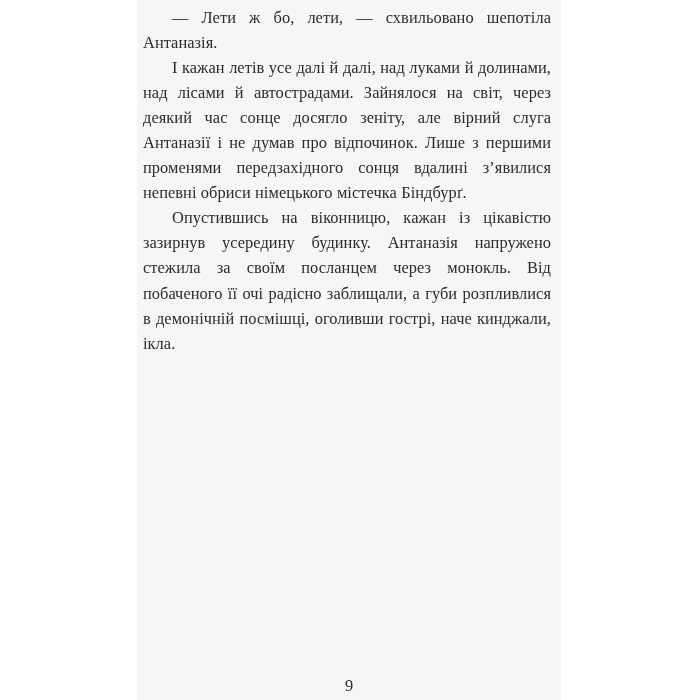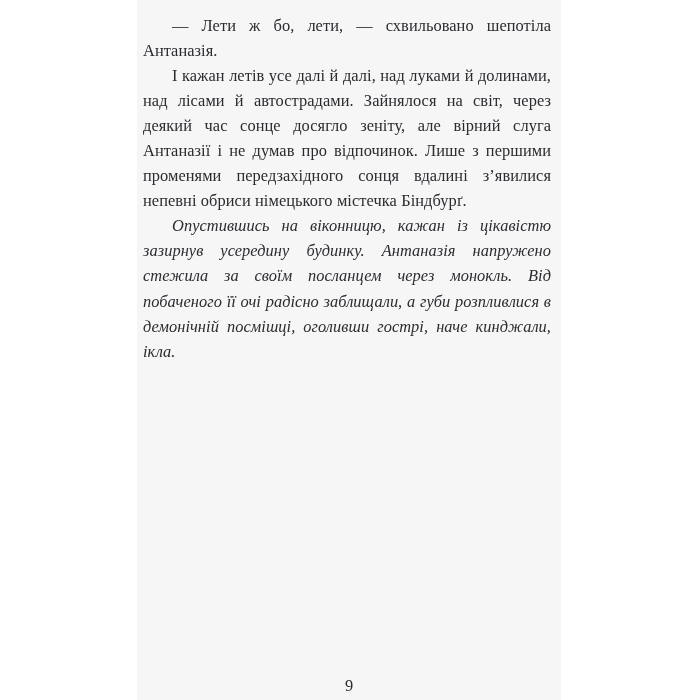--- a/index.html
+++ b/index.html
@@ -20,41 +20,40 @@
     top: 0;
     width: 424px;
     height: 700px;
     background: #f6f6f7;
     box-sizing: border-box;
   }
 
   #page-body {
     position: absolute;
     left: 6px;
-    top: 13px;
+    top: 5px;
     width: 408px;
   }
 
   .para {
     margin: 0;
     padding: 0;
     text-indent: 29px;
     text-align: justify;
     font-size: 16.4px;
     line-height: 25.05px;
     color: #2b2b30;
     letter-spacing: 0.05px;
     word-spacing: 0.2px;
     -webkit-font-smoothing: antialiased;
   }
 
   
   .para:last-of-type {
     text-align: justify;
-    font-style: italic;
   }
 
   #page-number {
     position: absolute;
     left: 0;
     right: 0;
     top: 676px;
     text-align: center;
     font-size: 16.4px;
     line-height: 20px;

